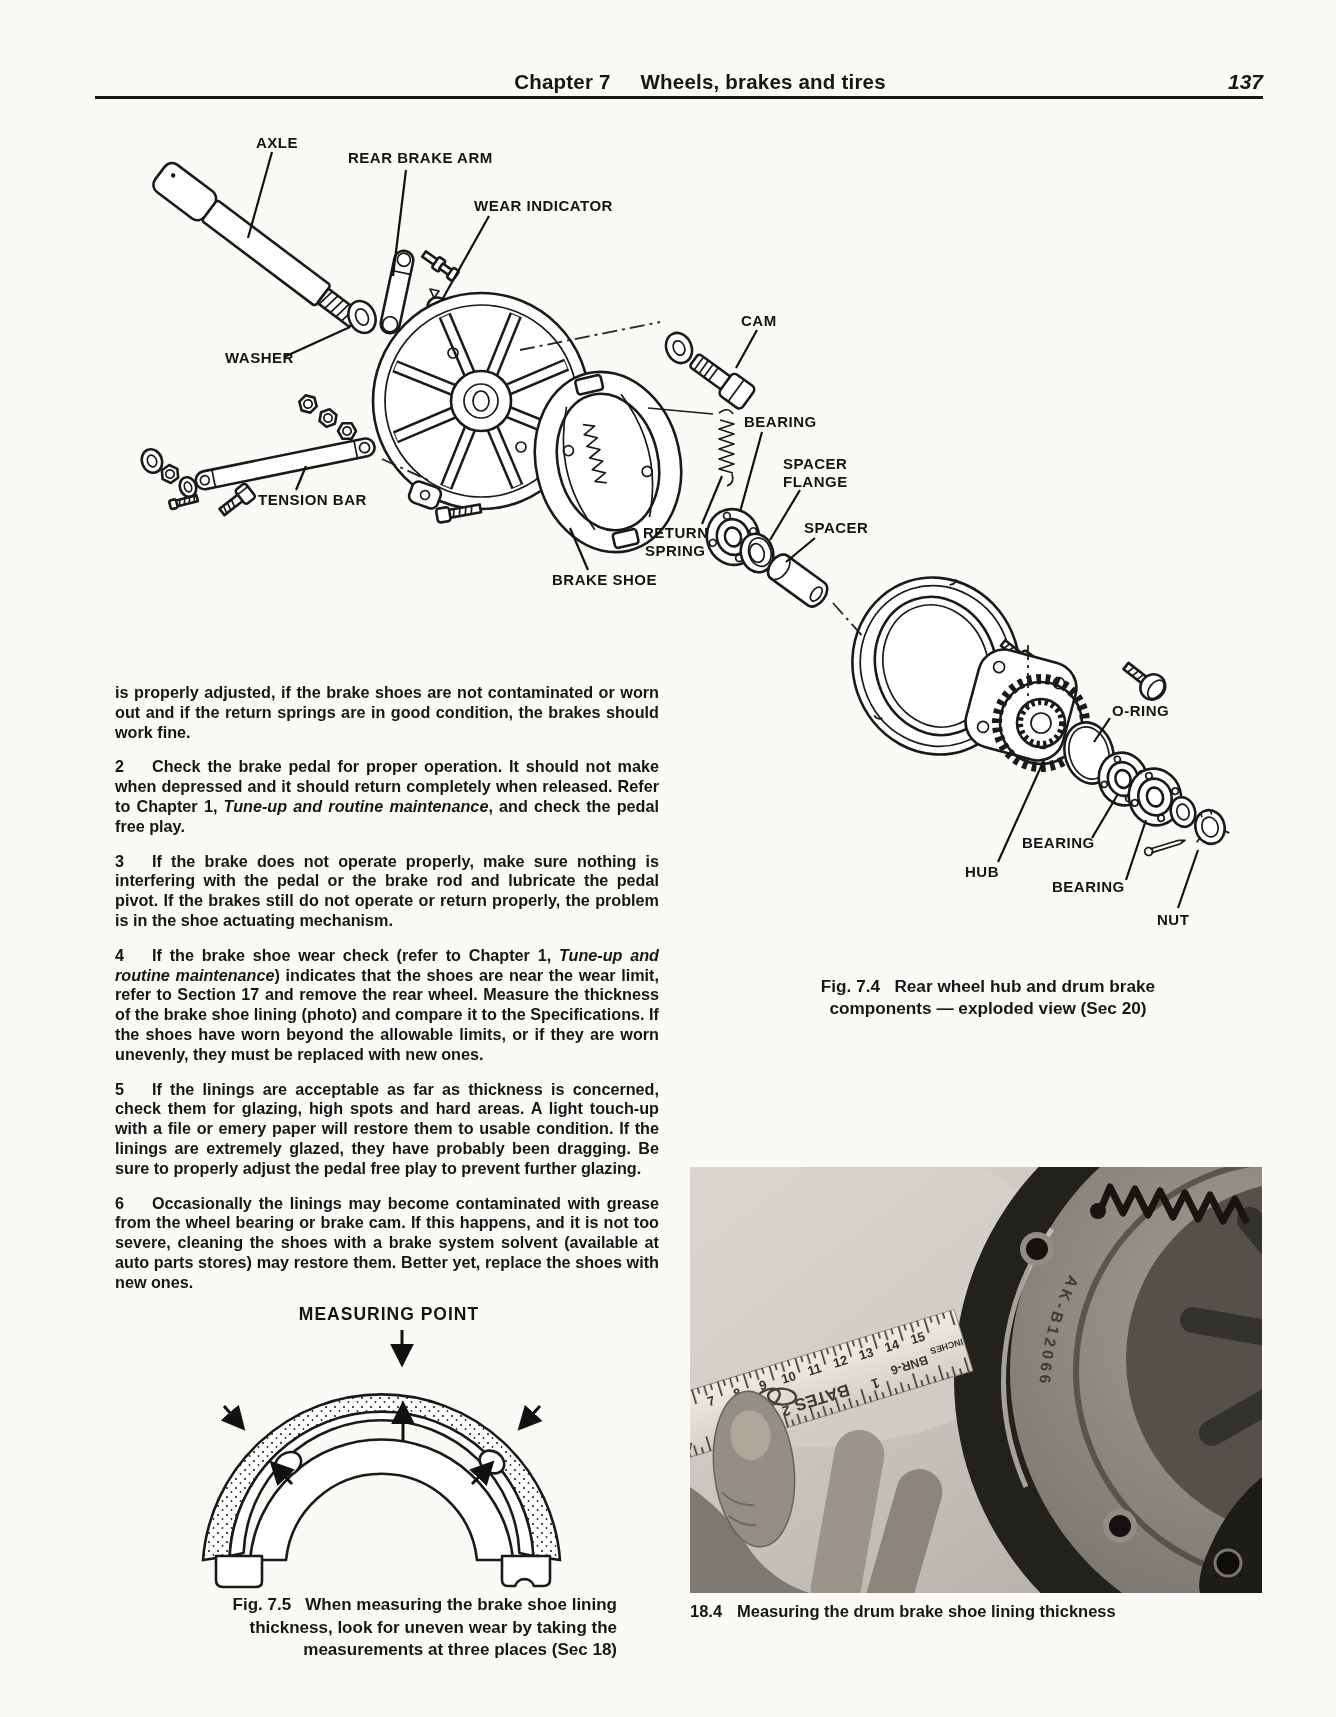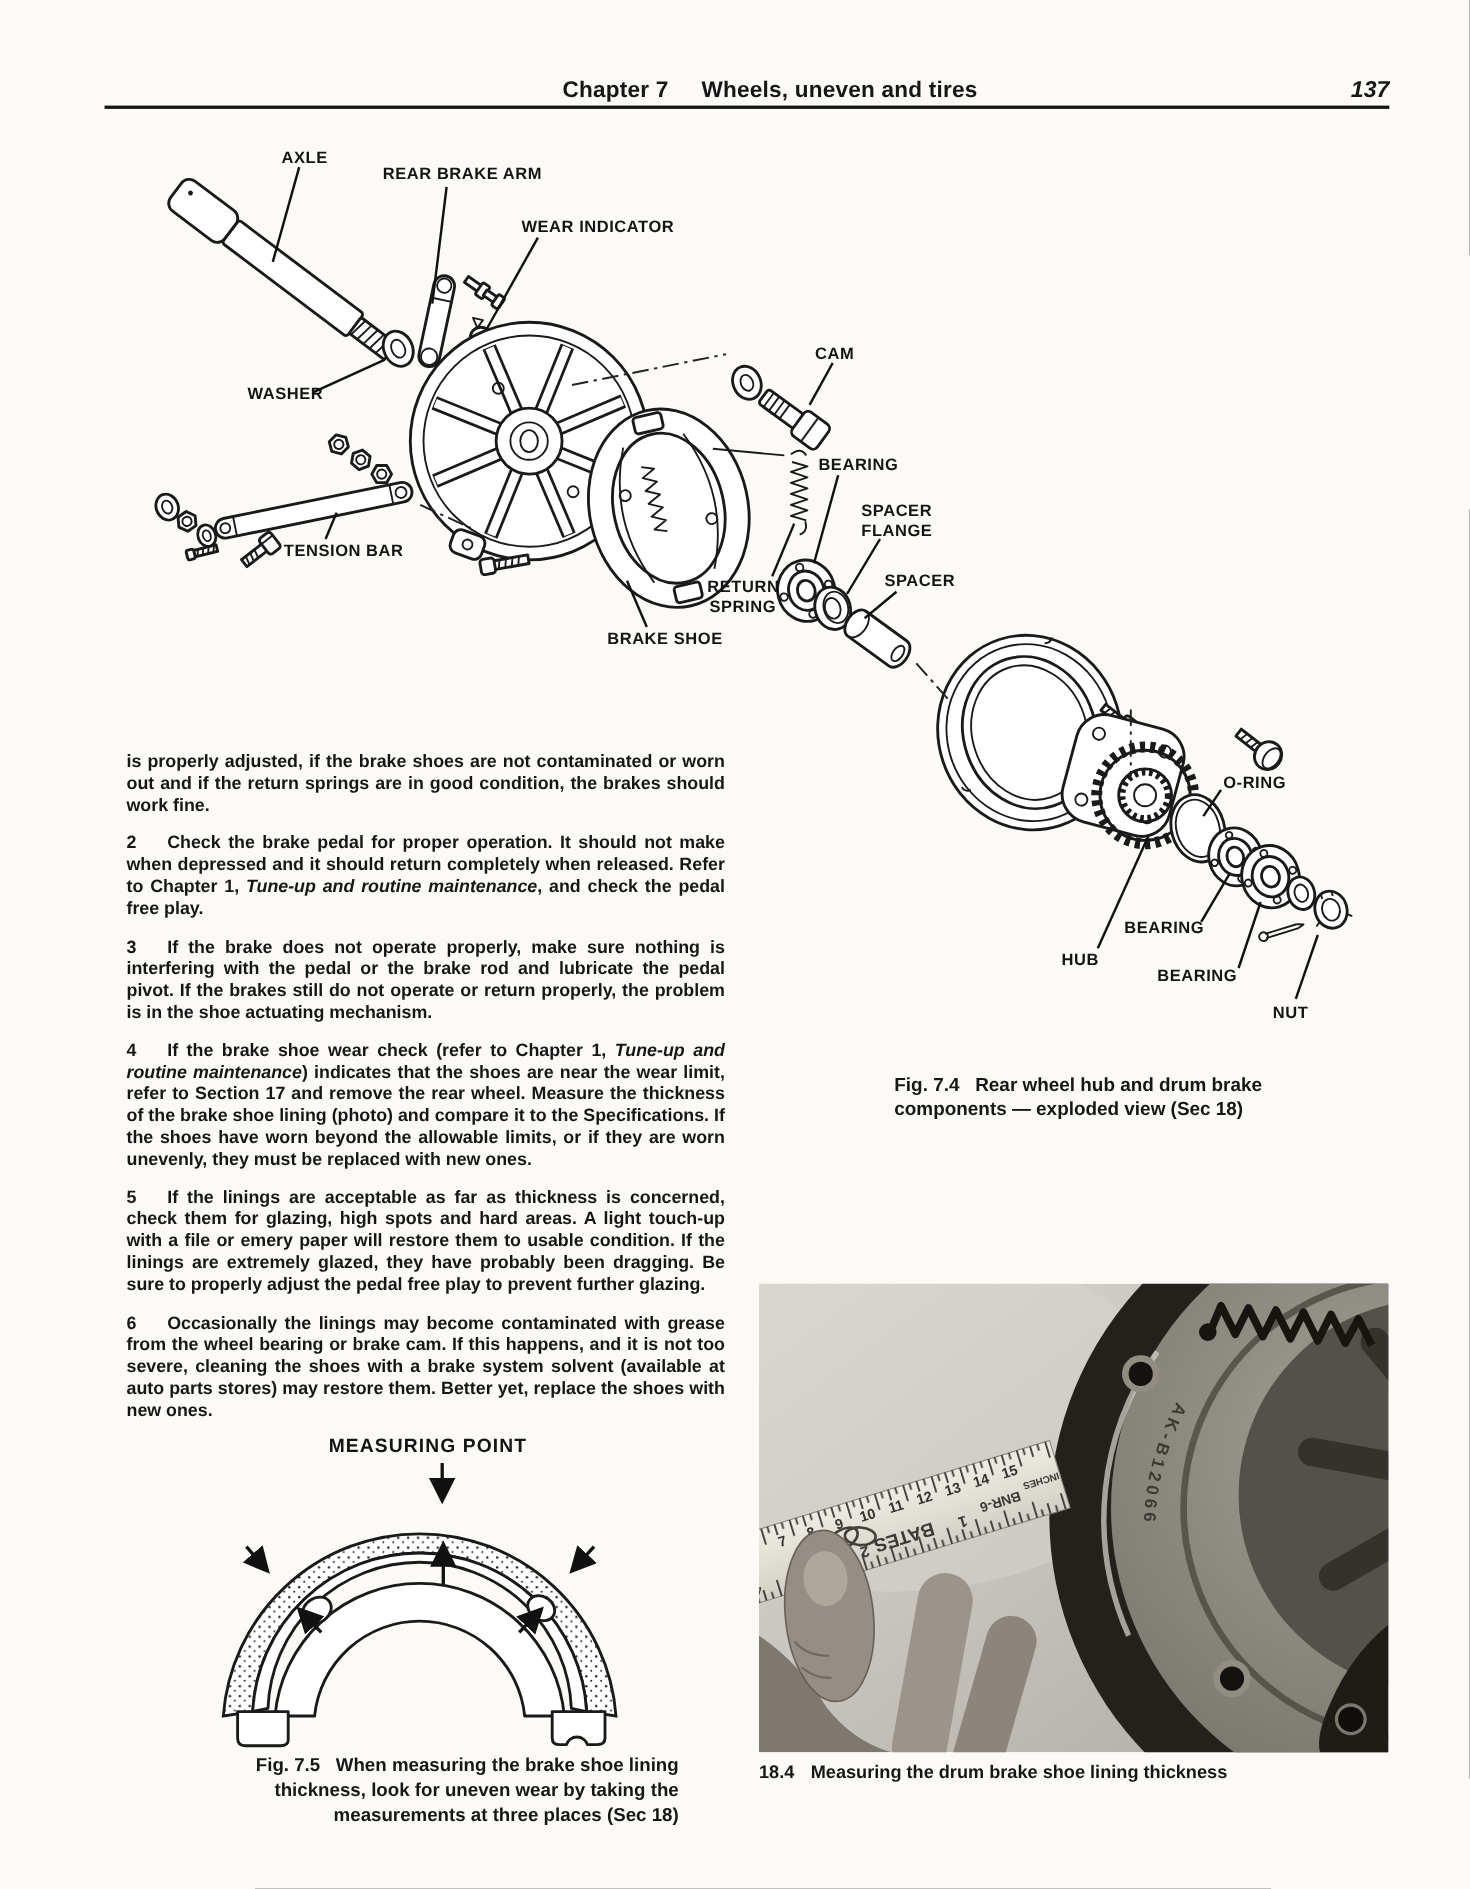--- a/index.html
+++ b/index.html
@@ -12,42 +12,42 @@
   .rule{position:absolute;left:95px;top:96px;width:1168px;height:3.2px;background:#141414;}
   .art{position:absolute;left:0;top:0;width:1336px;height:1717px;}
   .lbl{font-family:"Liberation Sans",sans-serif;font-weight:bold;font-size:15px;
        fill:#141414;letter-spacing:.5px;}
   .mp{font-size:17.5px;letter-spacing:1px;}
   .p{fill:#fff;stroke:#1a1a1a;stroke-width:2.6;stroke-linejoin:round;}
   .p2{fill:none;stroke:#1a1a1a;stroke-width:1.7;stroke-linejoin:round;}
   .ld{stroke:#111;stroke-width:2.2;}
   .dd{stroke:#222;stroke-width:1.8;stroke-dasharray:15 5 3 5;fill:none;}
   .ar{stroke:#111;stroke-width:3;}
-  .caption74{position:absolute;left:813px;top:975px;width:350px;
+  .caption74{position:absolute;left:813px;top:975px;width:350px;text-align:center;
              font-weight:bold;font-size:17.2px;line-height:22.4px;}
   .article{position:absolute;left:100px;top:668px;width:574px;font-size:16.2px;
            line-height:19.8px;font-weight:bold;text-align:justify;}
   .article p{margin:15px;}
   .article .pnum{display:inline-block;min-width:37px;}
   .article em{font-style:italic;}
   .caption75{position:absolute;left:165px;top:1594px;width:452px;text-align:right;
              font-weight:bold;font-size:17px;line-height:22.5px;}
   .photowrap{position:absolute;left:690px;top:1167px;width:572px;height:426px;}
   .photocap{position:absolute;left:690px;top:1602px;width:580px;font-weight:bold;font-size:16.5px;}
   .photocap .num{display:inline-block;min-width:47px;}
   .rn{font-family:"Liberation Sans",sans-serif;font-weight:bold;font-size:13px;fill:#34322d;text-anchor:middle;}
   .rb{font-family:"Liberation Sans",sans-serif;font-weight:bold;fill:#3a3833;text-anchor:middle;}
 </style>
 </head>
 <body>
 
 <div class="page">
 
   <div class="hdr">
-    <span>Chapter 7</span><span class="gap"></span><span>Wheels, uneven and tires</span>
+    <span>Chapter 7</span><span class="gap"></span><span>Wheels, brakes and tires</span>
   </div>
   <div class="pageno">137</div>
   <div class="rule"></div>
 
   <svg class="art" viewBox="0 0 1336 1717">
     <defs>
       <g id="hexnut">
         <polygon class="p" points="9,0 4.5,7.8 -4.5,7.8 -9,0 -4.5,-7.8 4.5,-7.8"></polygon>
         <circle class="p2" r="4.2"></circle>
       </g>
@@ -360,21 +360,21 @@
       <line class="ar" x1="403" y1="1440" x2="403" y2="1404" marker-end="url(#ah)"></line>
       <line class="ar" x1="224" y1="1406" x2="243" y2="1428" marker-end="url(#ah)"></line>
       <line class="ar" x1="292" y1="1484" x2="272" y2="1463" marker-end="url(#ah)"></line>
       <line class="ar" x1="540" y1="1406" x2="520" y2="1428" marker-end="url(#ah)"></line>
       <line class="ar" x1="472" y1="1484" x2="492" y2="1463" marker-end="url(#ah)"></line>
     </g>
   </svg>
 
   <div class="caption74">
     <div>Fig. 7.4&nbsp;&nbsp;&nbsp;Rear wheel hub and drum brake</div>
-    <div>components — exploded view (Sec 18)</div>
+    <div>components — exploded view (Sec 20)</div>
   </div>
 
   <div class="article">
       <p><span>is properly adjusted, if the brake shoes are not contaminated or worn out and if the return springs are in good condition, the brakes should work fine.</span></p>
       <p><span class="pnum">2</span><span>Check the brake pedal for proper operation. It should not make when depressed and it should return completely when released. Refer to Chapter 1, </span><em>Tune-up and routine maintenance</em><span>, and check the pedal free play.</span></p>
       <p><span class="pnum">3</span><span>If the brake does not operate properly, make sure nothing is interfering with the pedal or the brake rod and lubricate the pedal pivot. If the brakes still do not operate or return properly, the problem is in the shoe actuating mechanism.</span></p>
       <p><span class="pnum">4</span><span>If the brake shoe wear check (refer to Chapter 1, </span><em>Tune-up and routine maintenance</em><span>) indicates that the shoes are near the wear limit, refer to Section 17 and remove the rear wheel. Measure the thickness of the brake shoe lining (photo) and compare it to the Specifications. If the shoes have worn beyond the allowable limits, or if they are worn unevenly, they must be replaced with new ones.</span></p>
       <p><span class="pnum">5</span><span>If the linings are acceptable as far as thickness is concerned, check them for glazing, high spots and hard areas. A light touch-up with a file or emery paper will restore them to usable condition. If the linings are extremely glazed, they have probably been dragging. Be sure to properly adjust the pedal free play to prevent further glazing.</span></p>
       <p><span class="pnum">6</span><span>Occasionally the linings may become contaminated with grease from the wheel bearing or brake cam. If this happens, and it is not too severe, cleaning the shoes with a brake system solvent (available at auto parts stores) may restore them. Better yet, replace the shoes with new ones.</span></p>
     </div>

